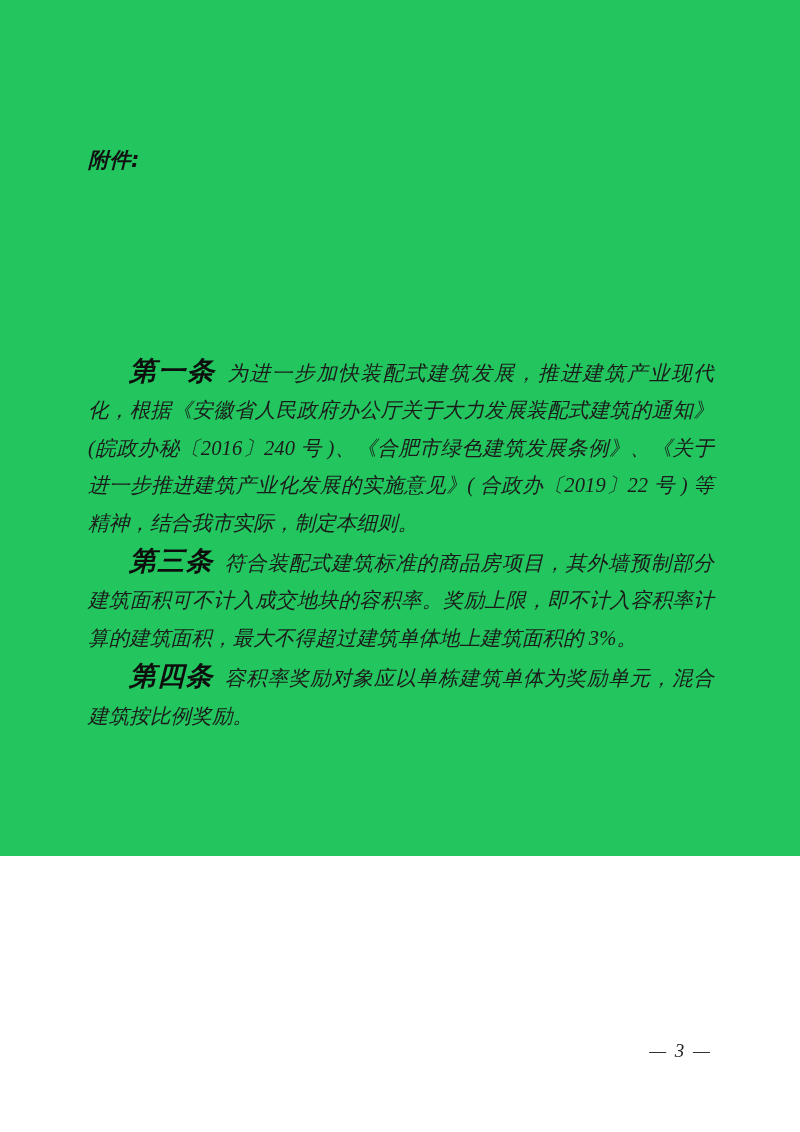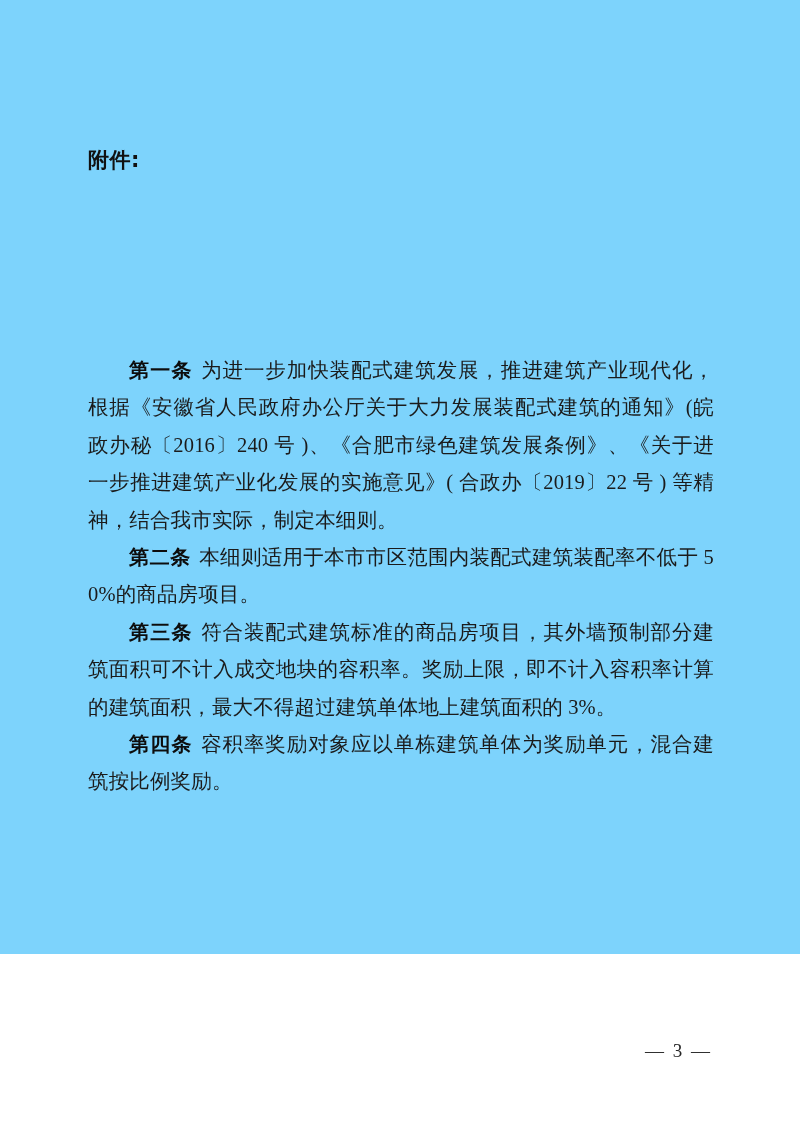--- a/index.html
+++ b/index.html
@@ -14,22 +14,23 @@
     font-family: "Liberation Serif", "DejaVu Serif", serif;
     color: #1a1a1a;
     overflow: hidden;
     -webkit-font-smoothing: antialiased;
   }
 
   .page {
     position: absolute;
     inset: 0;
     width: 800px;
-    height: 954px;
-    background: #7dd3fc;
+    height: 856px;
+    background: #22c55e;
+    font-style: italic;
   }
 
   
   .attach-label {
     position: absolute;
     left: 88px;
     top: 148px;
     font-family: "DejaVu Sans", "Liberation Sans", sans-serif;
     font-weight: 700;
     font-size: 21px;
@@ -84,21 +85,21 @@
     text-indent: 2em;
     letter-spacing: 0.15px;
     margin: 0;
     padding: 0;
     word-break: break-all;
   }
 
   .art-head {
     font-family: "DejaVu Sans", "Liberation Sans", sans-serif;
     font-weight: 700;
-    font-size: 20px;
+    font-size: 27px;
     letter-spacing: 0.5px;
     color: #0d0d0d;
     margin-right: 0.42em;
   }
 
   
   .page-number {
     position: absolute;
     left: 0;
     top: 1040px;
@@ -117,23 +118,20 @@
 
   <div class="attach-label">附件:</div>
 
 
   <div class="body-area">
 
     <p class="article">
       <span class="art-head">第一条</span><span class="art-text">为进一步加快装配式建筑发展，推进建筑产业现代化，根据《安徽省人民政府办公厅关于大力发展装配式建筑的通知》(皖政办秘〔2016〕240 号 )、《合肥市绿色建筑发展条例》、《关于进一步推进建筑产业化发展的实施意见》( 合政办〔2019〕22 号 ) 等精神，结合我市实际，制定本细则。</span>
     </p>
 
-    <p class="article">
-      <span class="art-head">第二条</span><span class="art-text">本细则适用于本市市区范围内装配式建筑装配率不低于 50%的商品房项目。</span>
-    </p>
 
     <p class="article">
       <span class="art-head">第三条</span><span class="art-text">符合装配式建筑标准的商品房项目，其外墙预制部分建筑面积可不计入成交地块的容积率。奖励上限，即不计入容积率计算的建筑面积，最大不得超过建筑单体地上建筑面积的 3%。</span>
     </p>
 
     <p class="article">
       <span class="art-head">第四条</span><span class="art-text">容积率奖励对象应以单栋建筑单体为奖励单元，混合建筑按比例奖励。</span>
     </p>
 
 

